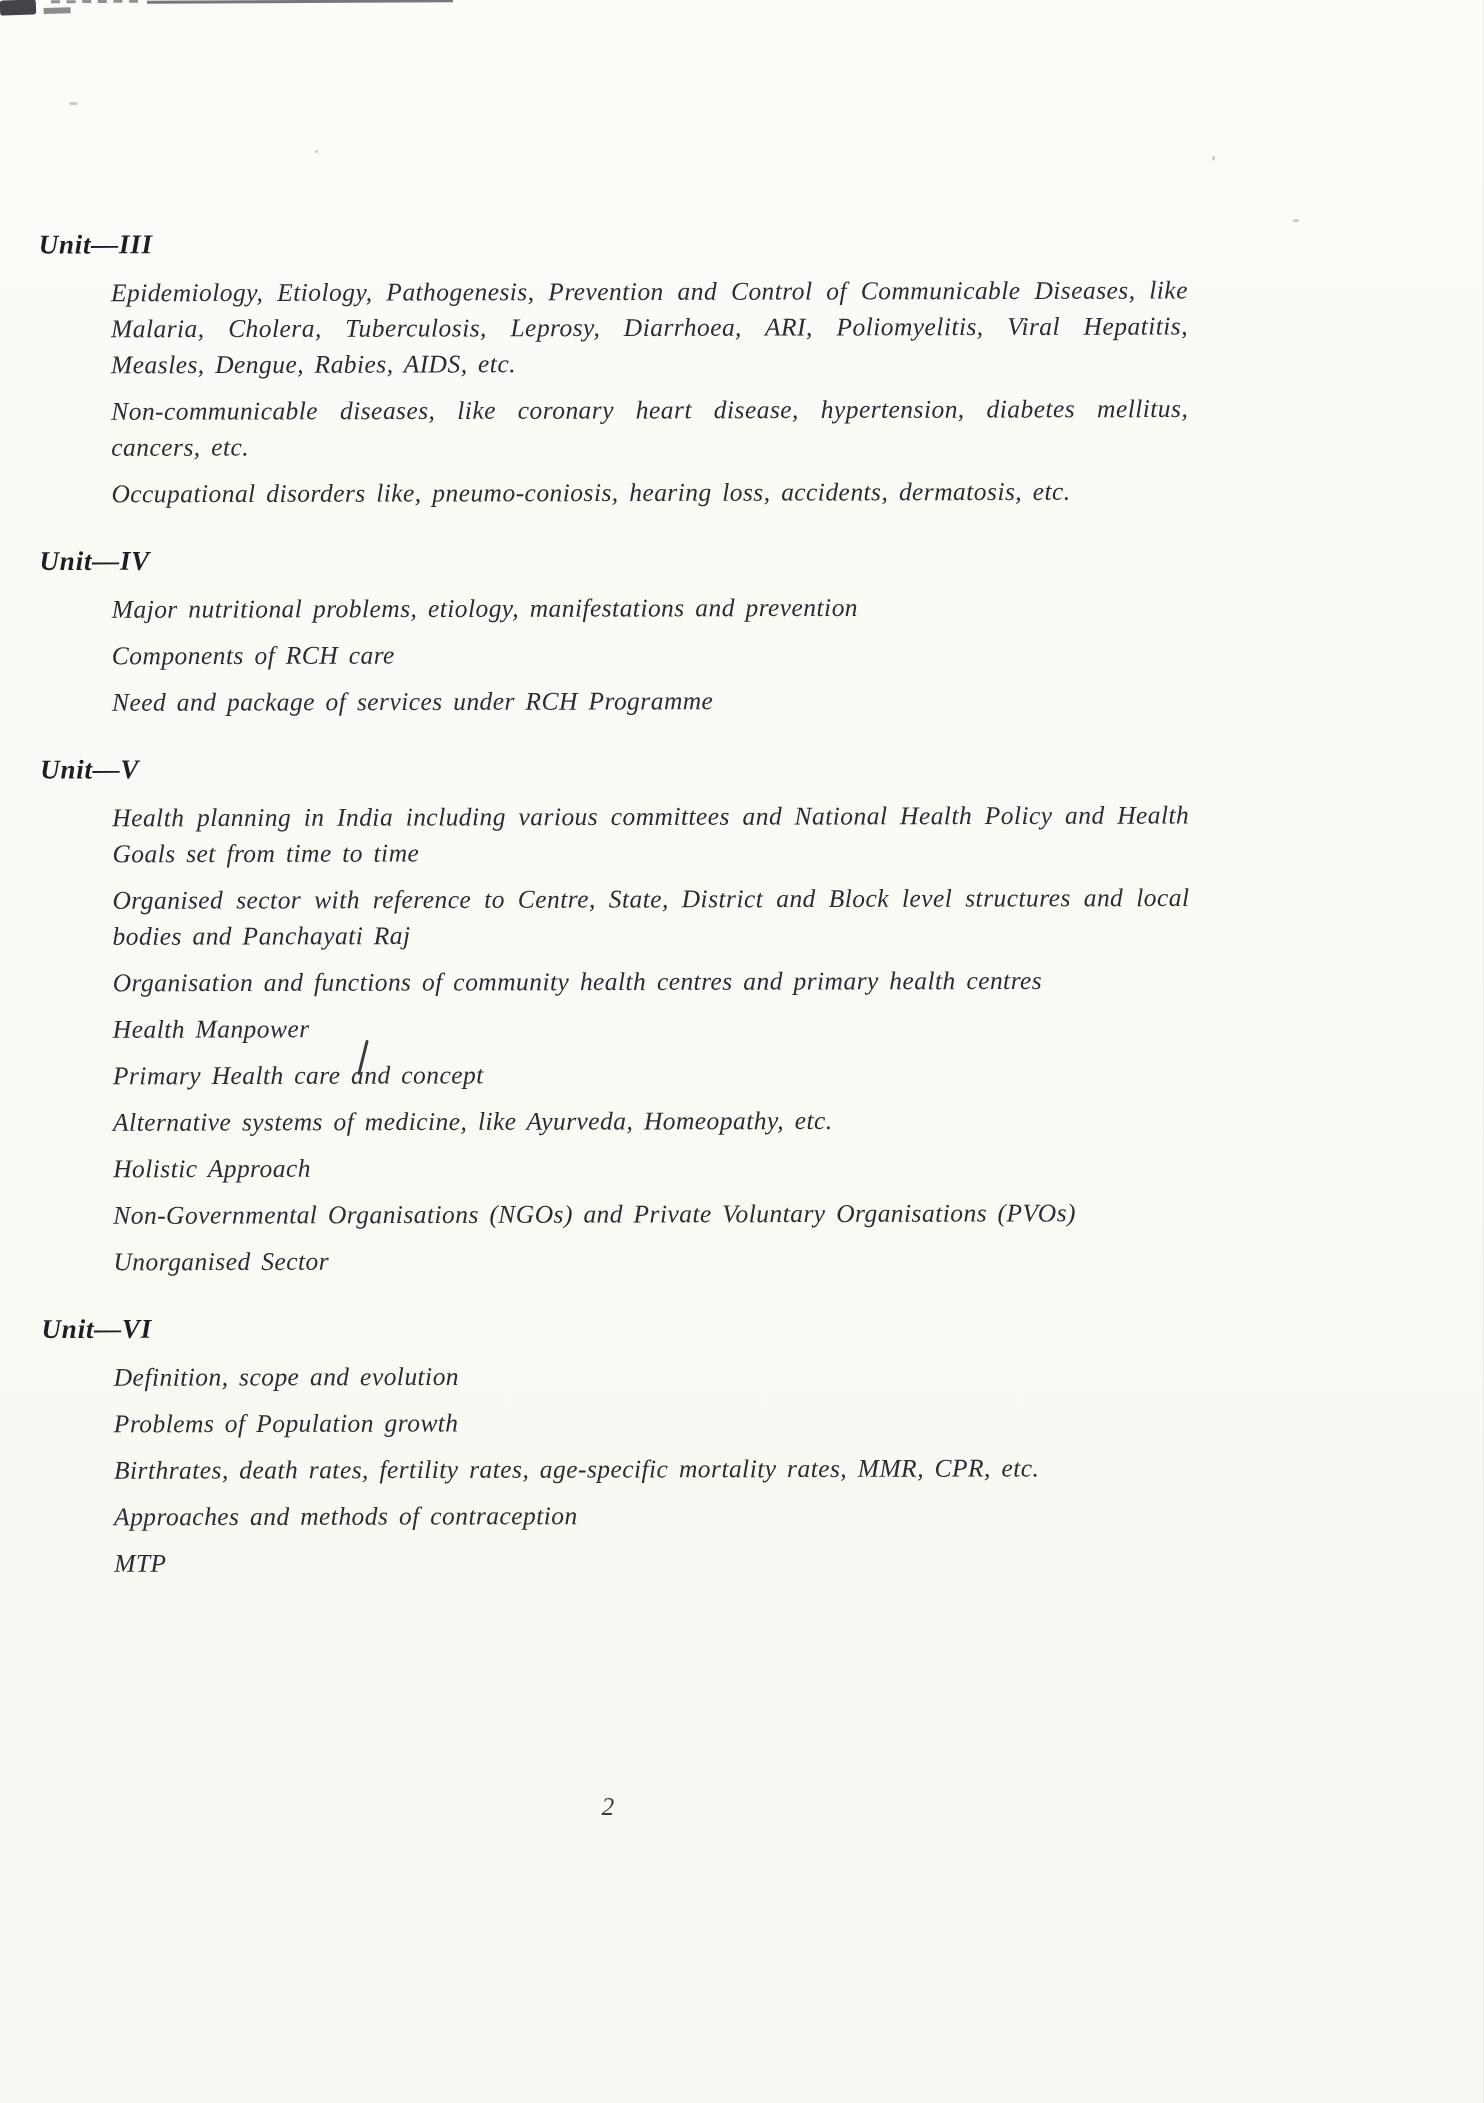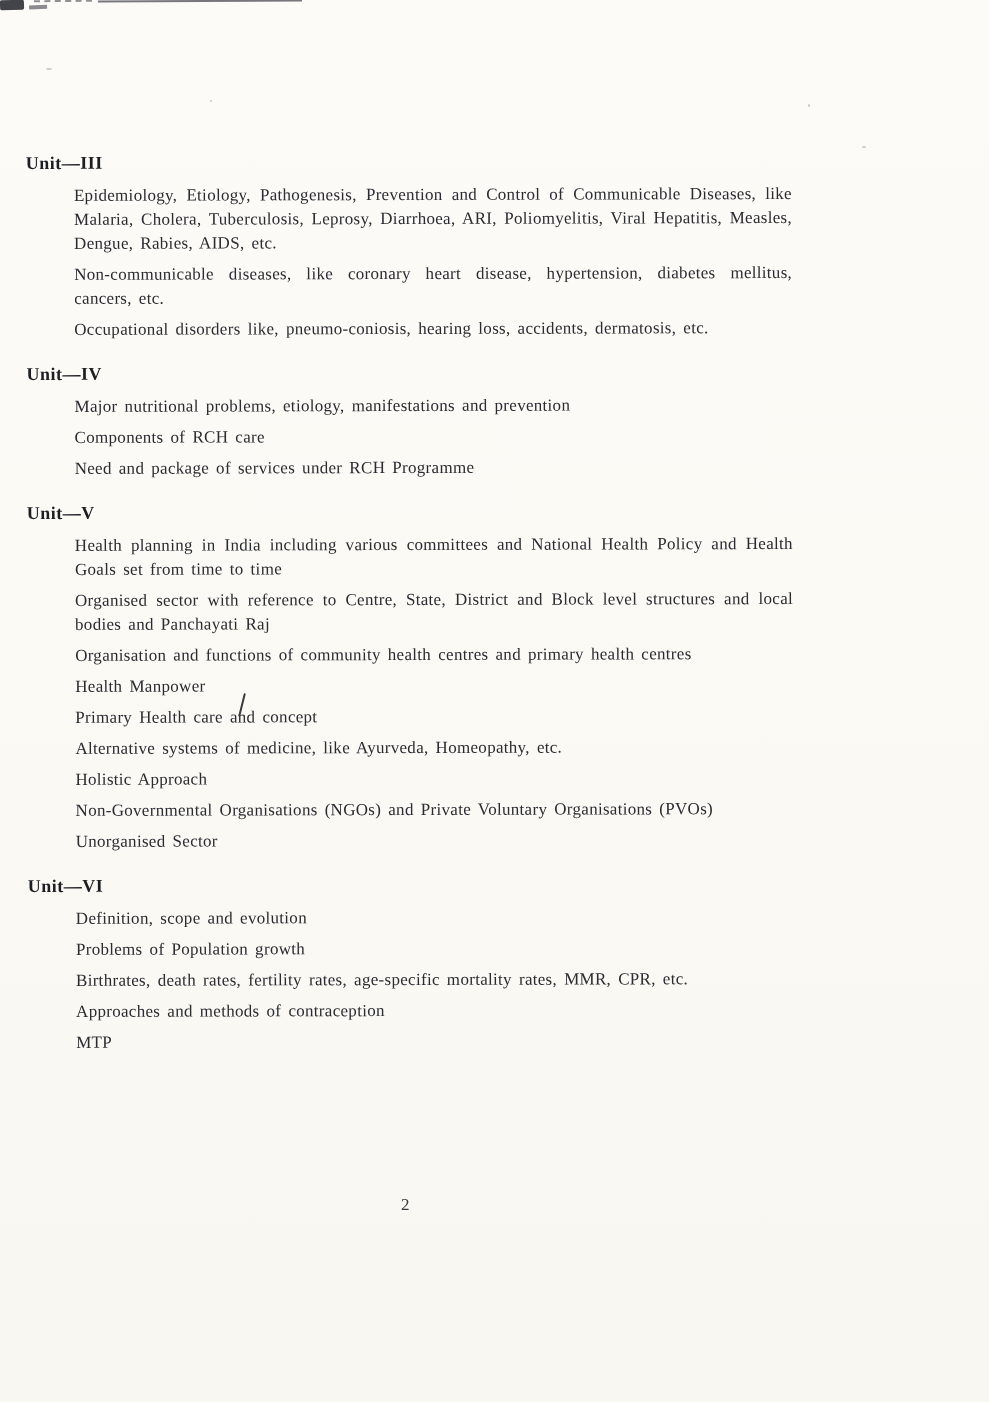--- a/index.html
+++ b/index.html
@@ -12,20 +12,21 @@
       height: 1402px;
       position: relative;
       overflow: hidden;
       font-family: "Liberation Serif", serif;
     }
     .sheet {
       position: absolute;
       inset: 0;
       background: linear-gradient(180deg, #fcfbf7 0%, #faf9f4 55%, #f8f7f1 100%);
       color: #29292f;
+      font-style: italic;
     }
     .page-content {
       position: absolute;
       top: 150px;
       left: 27px;
       right: 196px;
       transform: rotate(-0.15deg);
     }
     .unit-section { margin: 0; }
     .unit-heading {

